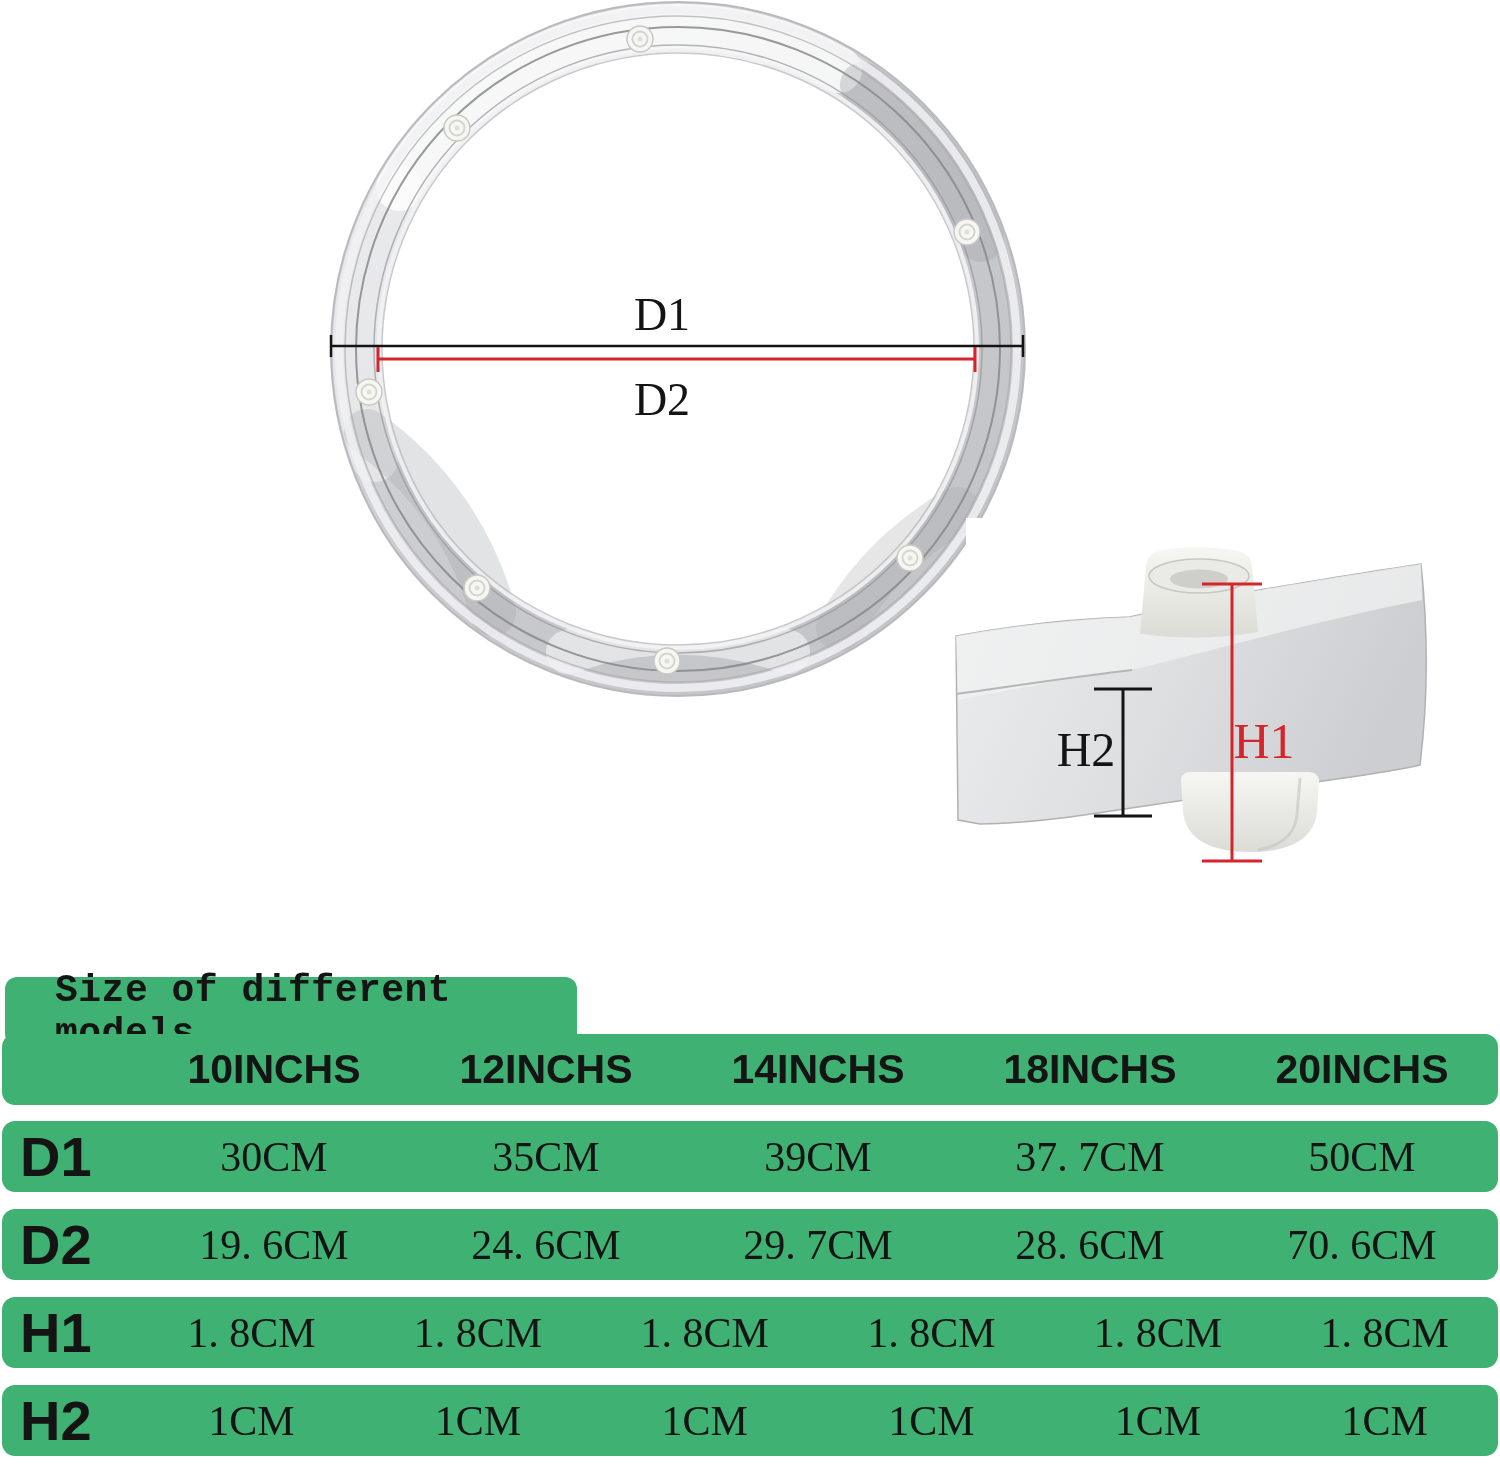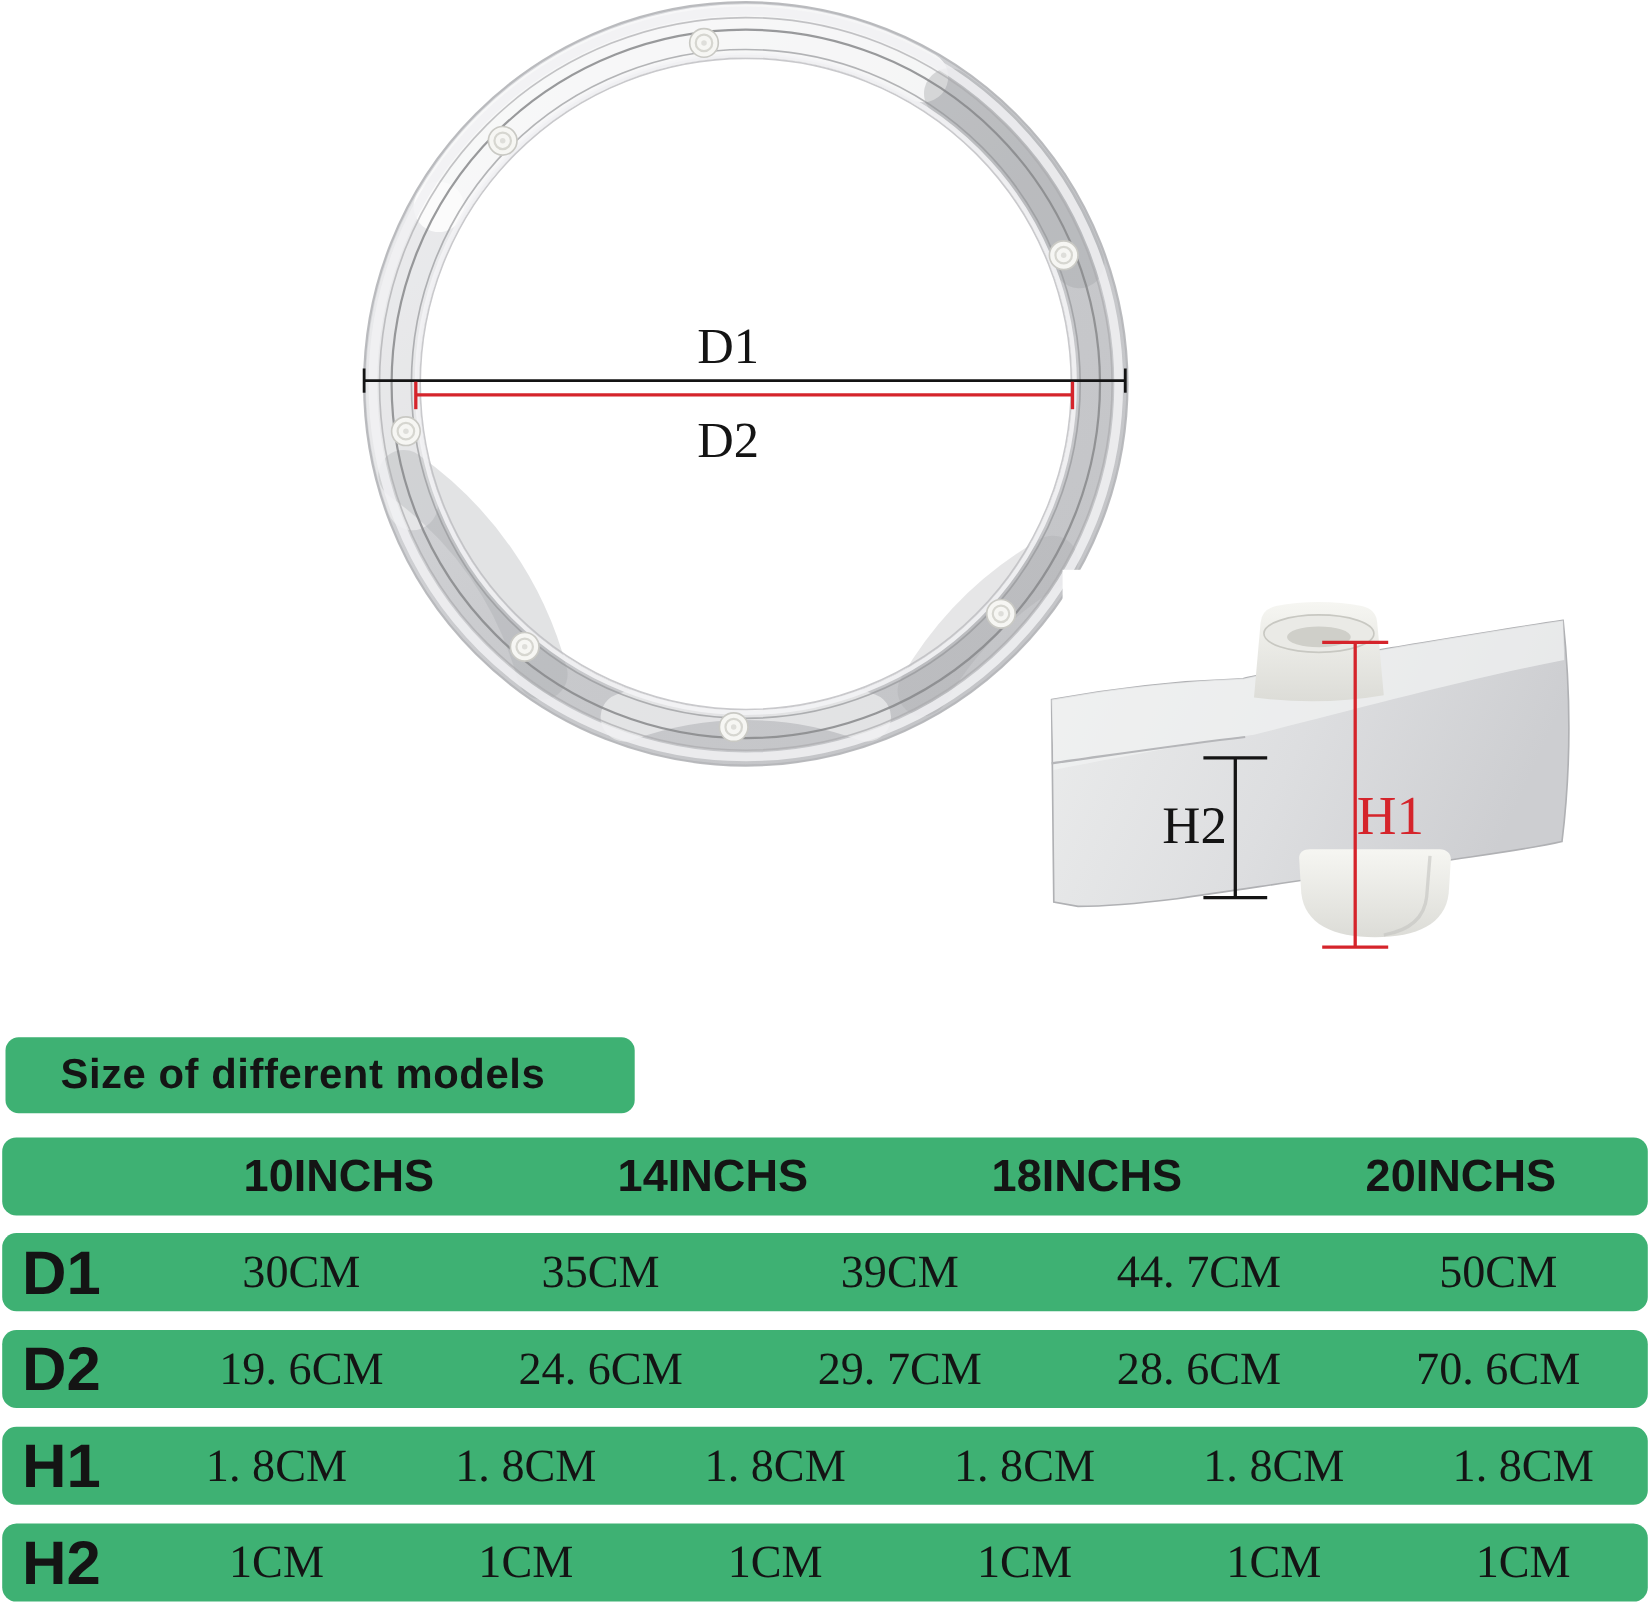--- a/index.html
+++ b/index.html
@@ -16,21 +16,21 @@
 
   
   .dim-serif{font-family:"Liberation Serif","DejaVu Serif",serif;fill:var(--ink);}
   .dim-red-t{fill:var(--dimension-red);}
   .dim-black-l{stroke:var(--ink);}
   .dim-red-l{stroke:var(--dimension-red);}
 
   
   .bar{position:absolute;left:2px;width:1496px;height:71px;background:var(--table-green);
        border-radius:13px;display:flex;align-items:center;}
-  .title-bar{left:5px;top:943px;width:572px;height:69px;border-radius:12px;}
+  .title-bar{left:5px;top:977px;width:572px;height:69px;border-radius:12px;font-family:Liberation Mono, monospace;}
   .title-bar span{font-size:38px;font-weight:bold;padding-left:50px;letter-spacing:.5px;}
   .header-bar{top:1034px;}
   .row-d1{top:1121px;}
   .row-d2{top:1209px;}
   .row-h1{top:1297px;}
   .row-h2{top:1385px;}
   .cell{flex:1 1 0;text-align:center;
         font-family:"Liberation Serif","DejaVu Serif",serif;font-size:42px;}
   .label-cell{flex:0 0 118px;text-align:left;padding-left:18px;
         font-family:"Liberation Sans","DejaVu Sans",sans-serif;
@@ -192,31 +192,32 @@
 
   <div>
 
     <div class="bar title-bar">
       <span>Size of different models</span>
     </div>
 
     <div class="bar header-bar">
       <div class="cell label-cell"></div>
       <div class="cell head-cell">10INCHS</div>
+      <div class="cell head-cell">12INCHS</div>
       <div class="cell head-cell">14INCHS</div>
       <div class="cell head-cell">18INCHS</div>
       <div class="cell head-cell">20INCHS</div>
     </div>
 
     <div class="bar row-d1">
       <div class="cell label-cell">D1</div>
       <div class="cell">30CM</div>
       <div class="cell">35CM</div>
       <div class="cell">39CM</div>
-      <div class="cell">44. 7CM</div>
+      <div class="cell">37. 7CM</div>
       <div class="cell">50CM</div>
     </div>
 
     <div class="bar row-d2">
       <div class="cell label-cell">D2</div>
       <div class="cell">19. 6CM</div>
       <div class="cell">24. 6CM</div>
       <div class="cell">29. 7CM</div>
       <div class="cell">28. 6CM</div>
       <div class="cell">70. 6CM</div>

